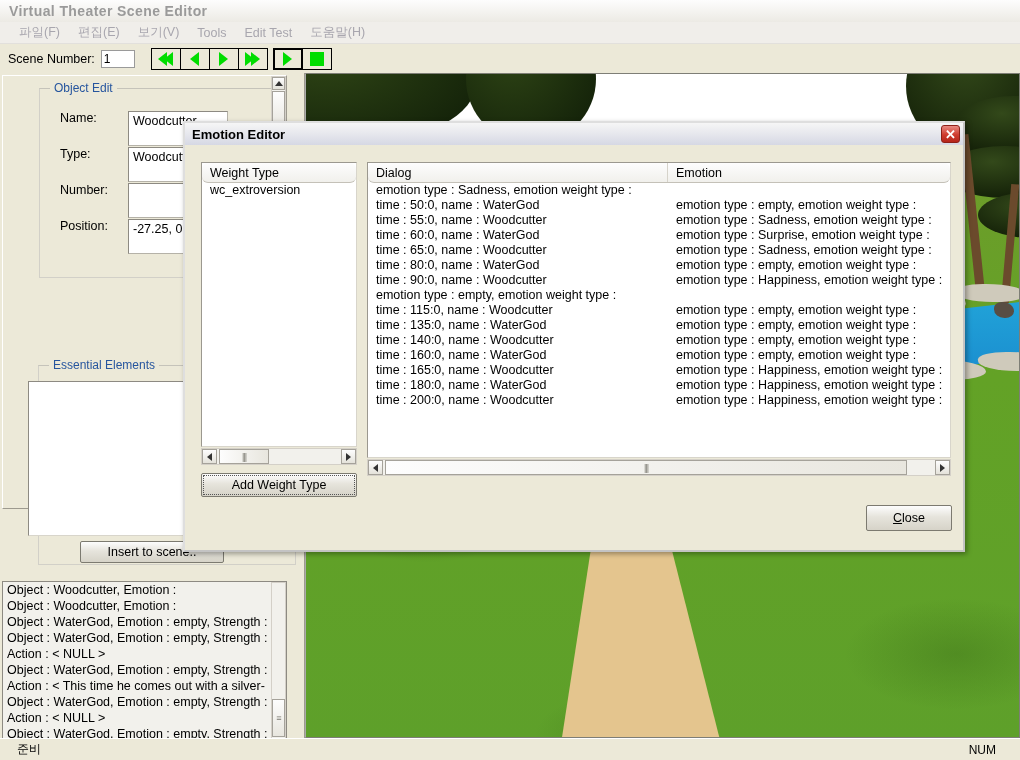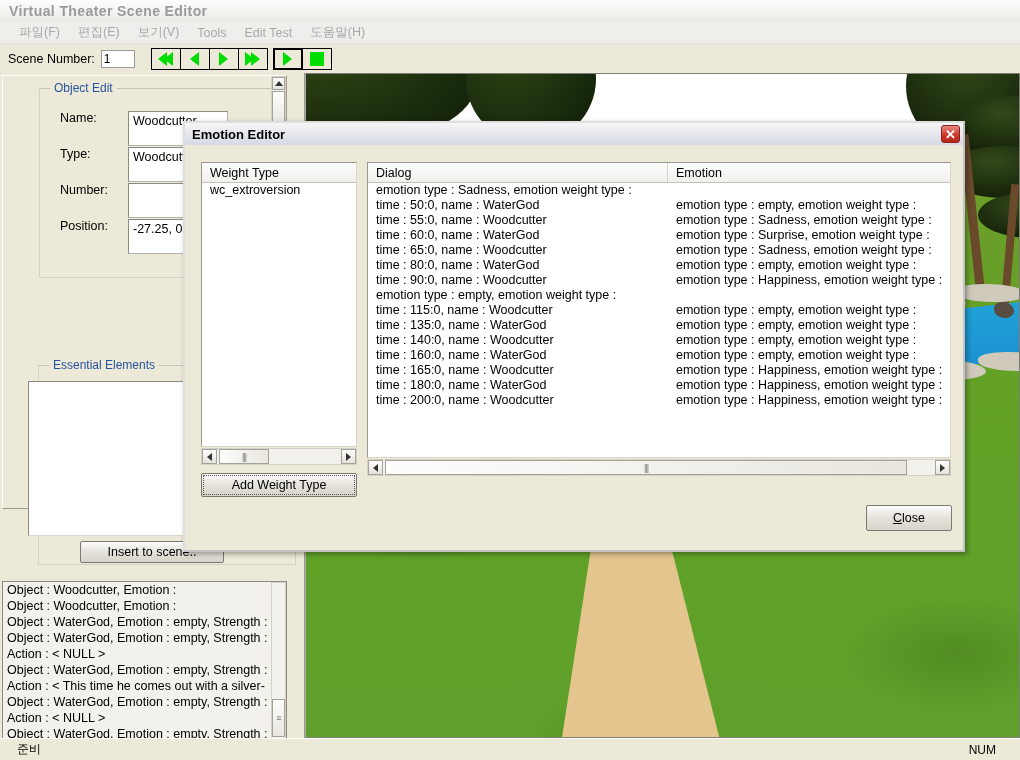--- a/index.html
+++ b/index.html
@@ -252,21 +252,21 @@
   }
   .dlg-list {
     position: absolute; background: #fff;
     border: 1px solid #9b988f;
     border-right-color: #d8d5cb; border-bottom-color: #d8d5cb;
     overflow: hidden;
   }
   .lhdr {
     height: 20px; background: linear-gradient(#fdfdfd,#f1f0ec);
     border-bottom: 1px solid #c4c1b8;
-    display: flex; align-items: center;
+    display: flex; align-items: center; border-radius: 6px;
   }
   .lhdr .hcell {
     font-size: 12.5px; color: #000; padding-left: 8px;
     height: 100%; display: flex; align-items: center;
     border-right: 1px solid #d6d3ca;
   }
   .lrow { height: 15px; line-height: 15px; font-size: 12.5px; color: #000; display: flex; }
   .lrow .c1 { padding-left: 8px; width: 300px; white-space: nowrap; overflow: hidden; }
   .lrow .c2 { padding-left: 8px; white-space: nowrap; overflow: hidden; }
 </style>

